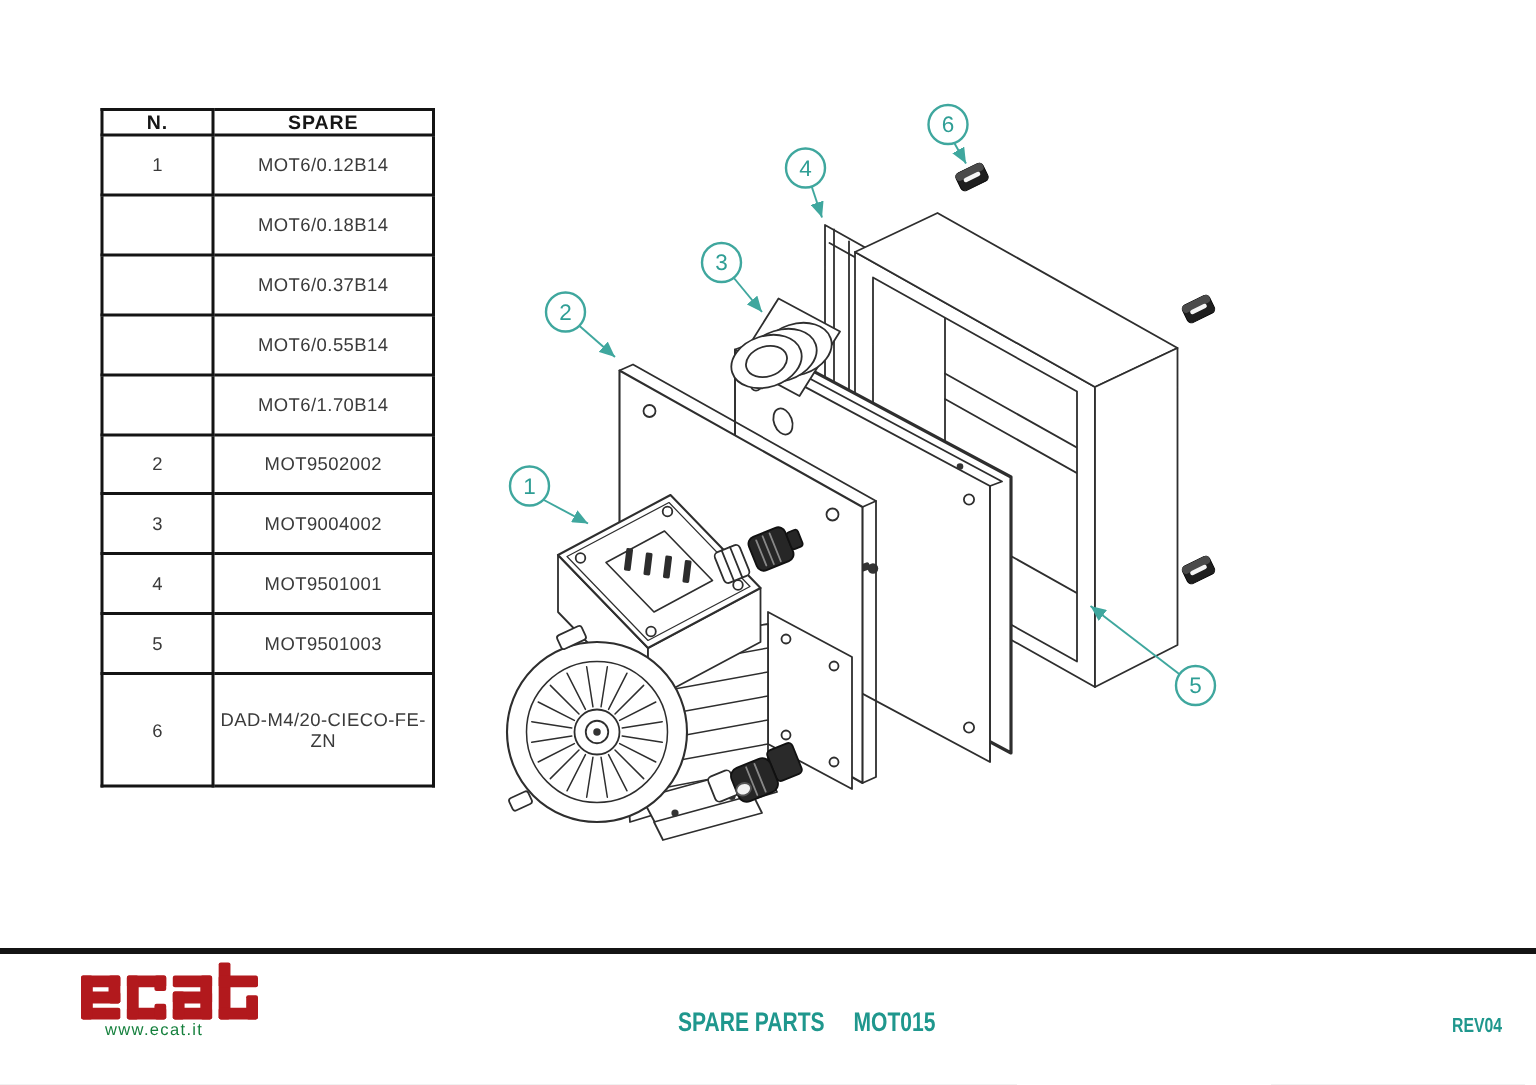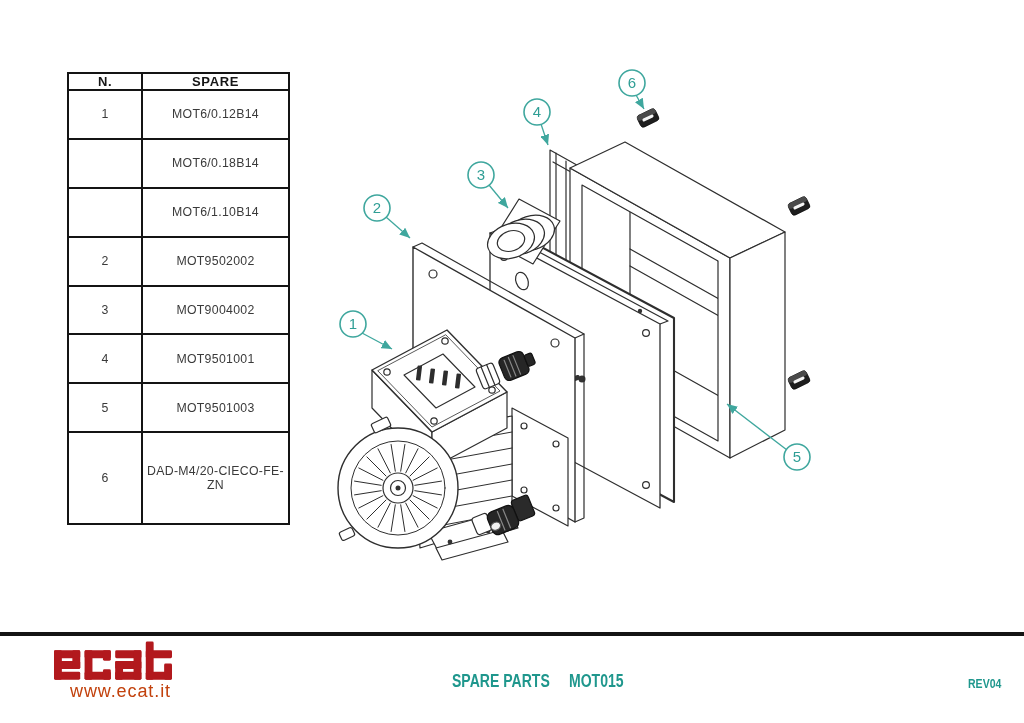--- a/index.html
+++ b/index.html
@@ -13,21 +13,21 @@
   .parts-table col.c1{width:74px;}
   .parts-table th{font-size:13px;font-weight:bold;color:#161616;letter-spacing:0.6px;}
   .parts-table td{font-size:12.3px;color:#3a3a3a;letter-spacing:0.3px;}
   
   .diagram-svg{position:absolute;left:0;top:0;width:1024px;height:723px;}
   .callout-num{font-family:"Liberation Sans",sans-serif;font-size:15px;fill:#2f9e95;}
   
   .footer-line{position:absolute;left:0;top:632px;width:1024px;height:4px;background:#141414;}
   .logo-box{position:absolute;left:54px;top:641px;width:120px;height:40px;}
   .sr-only{position:absolute;width:1px;height:1px;overflow:hidden;clip:rect(0 0 0 0);white-space:nowrap;}
-  .site-url{position:absolute;left:70px;top:681px;font-size:18px;color:#c2410c;letter-spacing:0.9px;}
+  .site-url{position:absolute;left:70px;top:681px;font-size:11px;color:#15803d;letter-spacing:0.9px;}
   .teal-cond{position:absolute;color:#1f978d;font-weight:bold;font-size:18px;
              transform:scaleX(0.78);transform-origin:0 50%;white-space:nowrap;}
   .doc-type{left:452px;top:671px;}
   .doc-code{left:569px;top:671px;}
   .rev-label{left:968px;top:676px;font-size:13.5px;}
 </style>
 </head>
 <body>
 
 <div class="page">
@@ -271,21 +271,29 @@
       <tr>
           <td>1</td>
           <td>MOT6/0.12B14</td>
         </tr>
       <tr>
           <td></td>
           <td>MOT6/0.18B14</td>
         </tr>
       <tr>
           <td></td>
-          <td>MOT6/1.10B14</td>
+          <td>MOT6/0.37B14</td>
+        </tr>
+      <tr>
+          <td></td>
+          <td>MOT6/0.55B14</td>
+        </tr>
+      <tr>
+          <td></td>
+          <td>MOT6/1.70B14</td>
         </tr>
       <tr>
           <td>2</td>
           <td>MOT9502002</td>
         </tr>
       <tr>
           <td>3</td>
           <td>MOT9004002</td>
         </tr>
       <tr>

